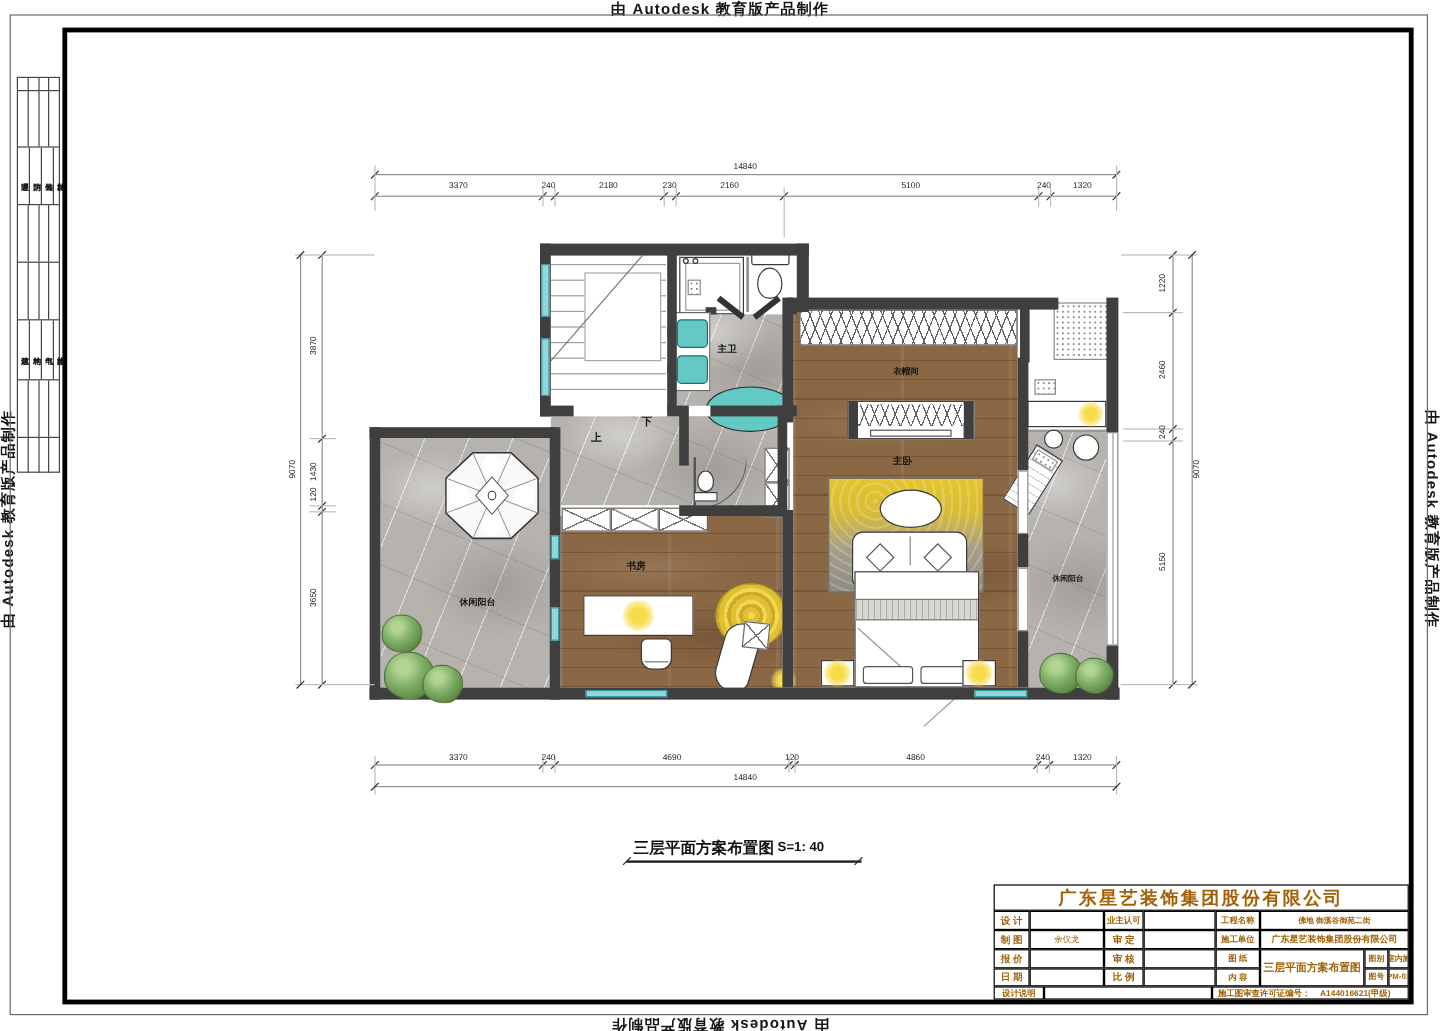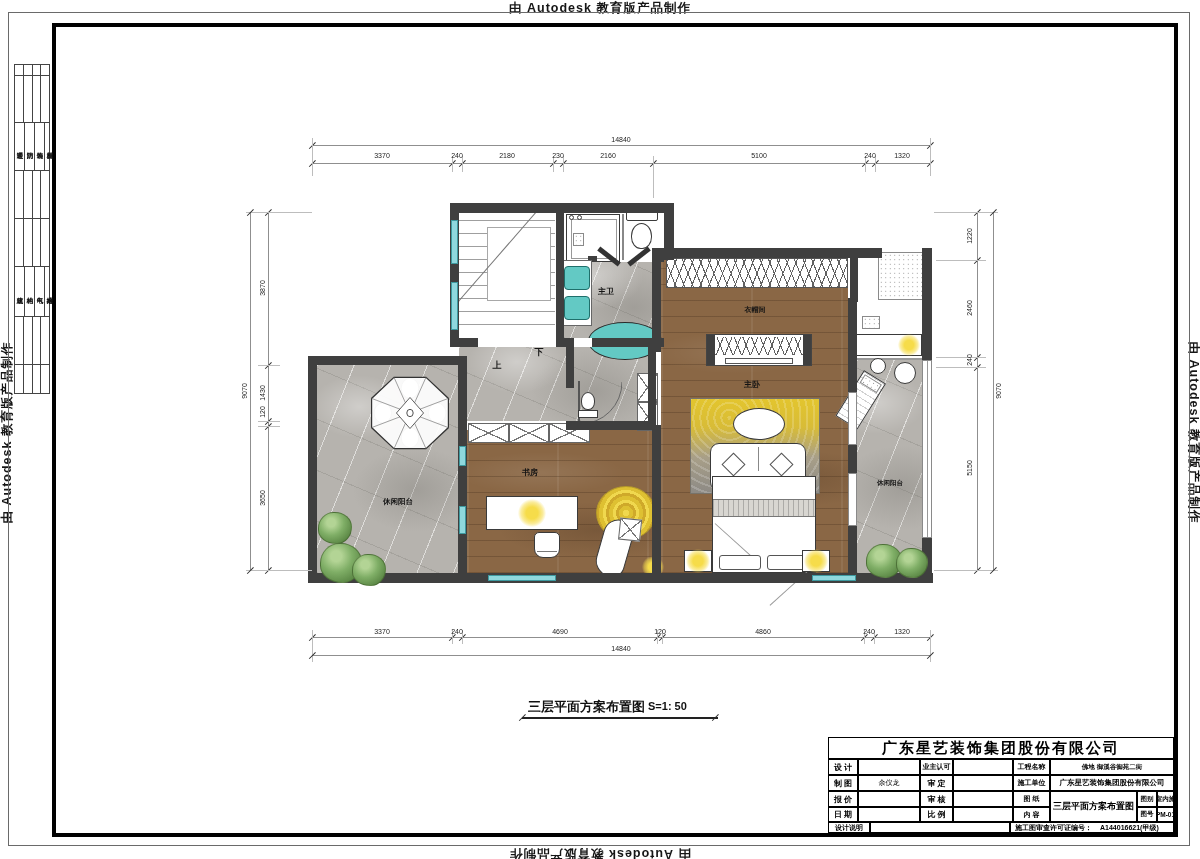--- a/index.html
+++ b/index.html
@@ -37,21 +37,21 @@
   .bush{position:absolute;border-radius:48% 52% 45% 55%/52% 48% 55% 45%;border:1px solid rgba(60,90,40,.55);box-sizing:border-box;
     background:radial-gradient(circle at 38% 32%, #b3d495 0 15%, #7fae66 45%, #4f7a3a 90%)}
   .dl{position:absolute;background:#8f8f8f}
   .ext{position:absolute;background:#bdbdbd}
   .tk{position:absolute;width:9px;height:1.4px;background:#2e2e2e;transform:rotate(-45deg)}
   .dt{position:absolute;font-size:7px;color:#222;white-space:nowrap;transform:translateX(-50%)}
   .dtv{position:absolute;font-size:7px;color:#222;white-space:nowrap;transform:translate(-50%,-50%) rotate(-90deg)}
   .rl{position:absolute;font-weight:700;color:#141414;white-space:nowrap;transform:translate(-50%,-50%);font-size:8px}
   .sl{position:absolute;left:0;width:100%;height:1px;background:#9f9f9f}
   .cell{position:absolute;border:1px solid #000;box-sizing:border-box;display:flex;align-items:center;justify-content:center;
-    font-weight:700;color:#000000;overflow:hidden;white-space:nowrap;font-size:8px}
+    font-weight:700;color:#a16207;overflow:hidden;white-space:nowrap;font-size:8px}
   .dtab{position:absolute;border:1px solid #444;box-sizing:border-box}
   .drow{position:relative;display:flex;border-bottom:1px solid #444;box-sizing:border-box}
   .dcol{flex:1;border-right:1px solid #444;display:flex;align-items:center;justify-content:center;box-sizing:border-box}
   .dcol:last-child{border-right:none}
   .vt{writing-mode:vertical-rl;text-orientation:upright;font-size:6.5px;font-weight:700;color:#111;letter-spacing:0}
   .teal{position:absolute;background:#63c9c4;border:1px solid #1f6f6b;box-sizing:border-box}
 </style>
 </head>
 <body>
 
@@ -412,21 +412,21 @@
   <div class="dtv" style="left:969px;top:236px">1220</div>
   <div class="dtv" style="left:969px;top:308px">2460</div>
   <div class="dtv" style="left:969px;top:360px">240</div>
   <div class="dtv" style="left:969px;top:468px">5150</div>
   <div class="dl" style="left:993px;top:212px;width:1px;height:358px"></div>
   <div class="tk" style="left:989px;top:212px"></div>
     <div class="tk" style="left:989px;top:570px"></div>
   <div class="dtv" style="left:998px;top:391px">9070</div>
 
   <div class="abs" style="left:528px;top:698px;font-size:13px;font-weight:700;color:#111;white-space:nowrap">三层平面方案布置图</div>
-  <div class="abs" style="left:648px;top:700px;font-size:11px;font-weight:700;color:#111;white-space:nowrap">S=1: 50</div>
+  <div class="abs" style="left:648px;top:700px;font-size:11px;font-weight:700;color:#111;white-space:nowrap">S=1: 40</div>
   <div class="abs" style="left:522px;top:717px;width:196px;height:1.5px;background:#222"></div>
   <div class="tk" style="left:518px;top:717px"></div>
   <div class="tk" style="left:711px;top:717px"></div>
 
   <div class="abs" style="left:828px;top:737px;width:346px;height:96px">
     <div class="cell" style="left:0;top:0;width:346px;height:22px;font-size:15px;letter-spacing:2px">广东星艺装饰集团股份有限公司</div>
 
     <div class="cell" style="left:0;top:22px;width:30px;height:16px">设 计</div>
     <div class="cell" style="left:30px;top:22px;width:62px;height:16px"></div>
     <div class="cell" style="left:92px;top:22px;width:33px;height:16px;font-size:7px">业主认可</div>

